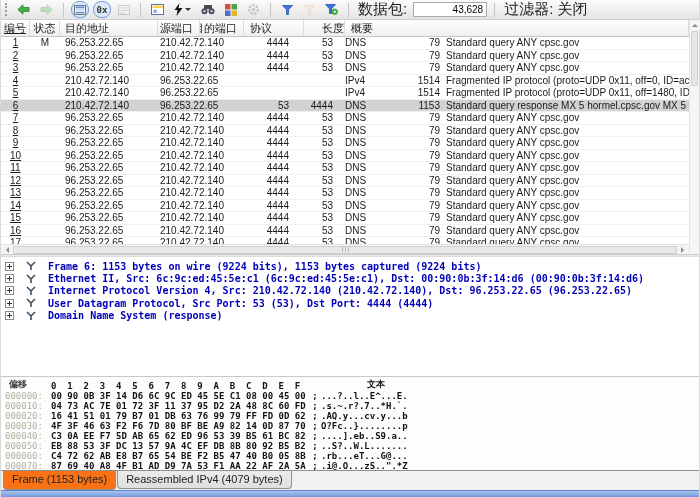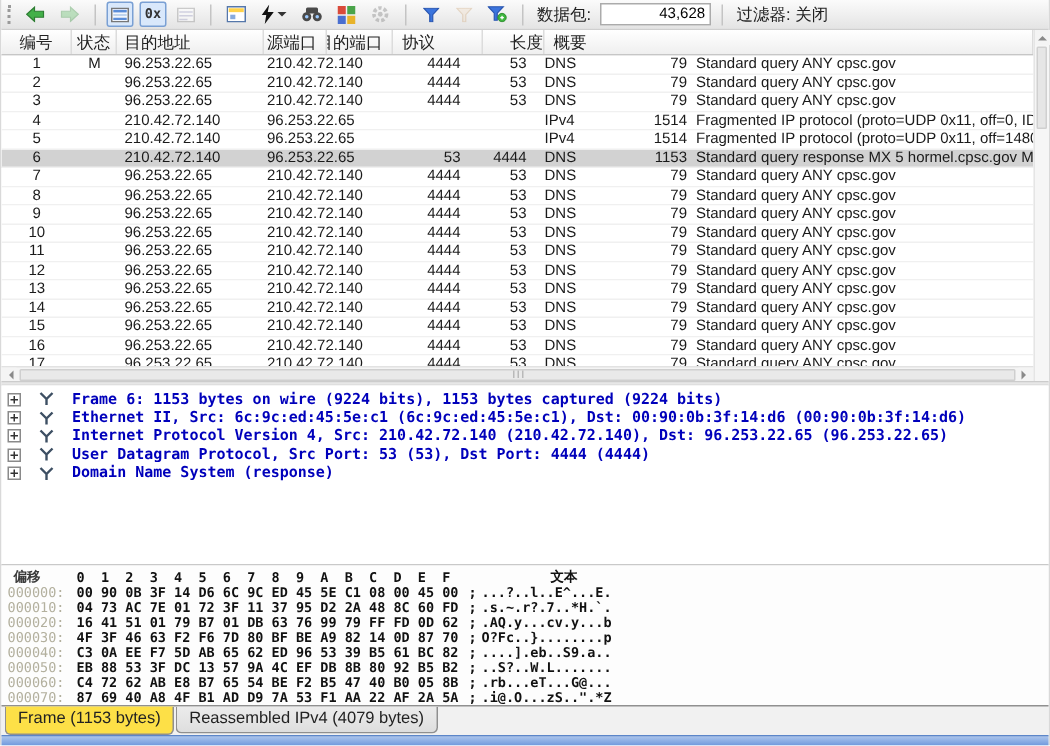--- a/index.html
+++ b/index.html
@@ -7,41 +7,41 @@
     font-family:"Liberation Sans","DejaVu Sans",sans-serif; }
   .window { width:700px; height:497px; display:flex; flex-direction:column;
     border-left:1px solid #d9d9d9; border-right:1px solid #d9d9d9; }
 
   
   .toolbar { height:20px; flex:none; display:flex; align-items:center; gap:4px;
     background:linear-gradient(#fbfbfb,#e4e4e4); border-bottom:1px solid #cfcfcf; padding:0 4px; }
   .grip { width:3px; height:13px; border-left:2px dotted #9a9a9a; margin-right:2px; }
   .tb-sep { width:1px; height:14px; background:#c4c4c4; margin:0 3px; }
   .tb-btn { height:17px; min-width:18px; display:flex; align-items:center; justify-content:center;
-    border:1px solid transparent; border-radius:2px; padding:0 2px; }
+    border:1px solid transparent; border-radius:8px; padding:0 2px; }
   .tb-btn.pressed { border-color:#7aa0d4; background:#d9e8fb; }
   .tb-btn.disabled { opacity:.45; }
   .hexlbl { font-size:9px; font-weight:bold; color:#333; font-family:"DejaVu Sans Mono",monospace; }
   .caret-down { width:0; height:0; border:3px solid transparent; border-top-color:#333; margin-left:2px; margin-top:3px; }
-  .tb-label { font-size:11px; color:#222; margin:12px 2px; white-space:nowrap;text-align:right; }
+  .tb-label { font-size:15px; color:#222; margin:12px 2px; white-space:nowrap;text-align:right; }
   .count-box { width:74px; height:15px; border:1px solid #ababab; background:#fff; font-size:10px;
     text-align:right; padding:0 3px; font-family:"Liberation Sans",sans-serif; }
 
   
   .packet-pane { height:234px; flex:none; display:flex; background:#fff; }
   .packet-main { flex:1; display:flex; flex-direction:column; min-width:0; }
   .thead { height:17px; flex:none; display:flex; background:linear-gradient(#ffffff,#efefef);
     border-bottom:1px solid #c6c6c6; font-size:11px; color:#222; }
   .thead .cell { border-right:1px solid #dcdcdc; }
   .rows { height:207px; flex:none; overflow:hidden; }
   .prow { height:12.5px; display:flex; font-size:10px; color:#1a1a1a;
     border-bottom:1px solid #f0f0f0; background:#fff; }
   .prow.selected { background:#d2d2d2; }
   .cell { display:flex; align-items:center; overflow:hidden; white-space:nowrap; flex:none; }
-  .c-no     { width:47px;  justify-content:center; }
+  .c-no     { width:29px;  justify-content:center;text-decoration:underline; }
   .c-status { width:30px;  justify-content:center; }
   .c-src    { width:95px;  padding-left:5px; }
   .c-dst    { width:98px;  padding-left:5px; }
   .c-sport  { width:42px;  justify-content:flex-end; padding-right:6px; }
   .c-dport  { width:44px;  justify-content:flex-end; padding-right:6px; }
   .c-proto  { width:60px;  padding-left:6px; }
   .c-len    { width:41px;  justify-content:flex-end; }
   .c-sum    { flex:1 1 auto; padding-left:6px; }
 
   
@@ -79,21 +79,21 @@
   .hx-bytes { width:258px; flex:none; font-weight:bold; color:#111; white-space:pre; }
   .hx-sep { width:12px; flex:none; font-weight:bold; color:#111; text-align:center; }
   .hx-ascii { width:110px; flex:none; font-weight:bold; color:#111; white-space:pre; }
   .hex-head .hx-ascii { text-align:center; }
 
   
   .tabbar { height:20px; flex:none; background:#f1f1f1; border-top:1px solid #909090;
     display:flex; align-items:flex-start; padding-left:2px; gap:1px; }
   .tab { font-size:11px; color:#222; padding:2px 8px 3px; background:linear-gradient(#ececec,#dedede);
     border:1px solid #8f8f8f; border-top:none; border-radius:0 0 4px 4px; white-space:nowrap; }
-  .tab.active { background:#fde047; font-weight:normal; padding-bottom:4px; }
+  .tab.active { background:#f97316; font-weight:normal; padding-bottom:4px; }
   .bottom-frame { height:7px; flex:none; background:linear-gradient(#aac4ec,#7099dd); border-top:1px solid #5c86c9; }
 
   
   .mini { display:block; }
 </style>
 </head>
 <body>
 
 <div class="window">
 

